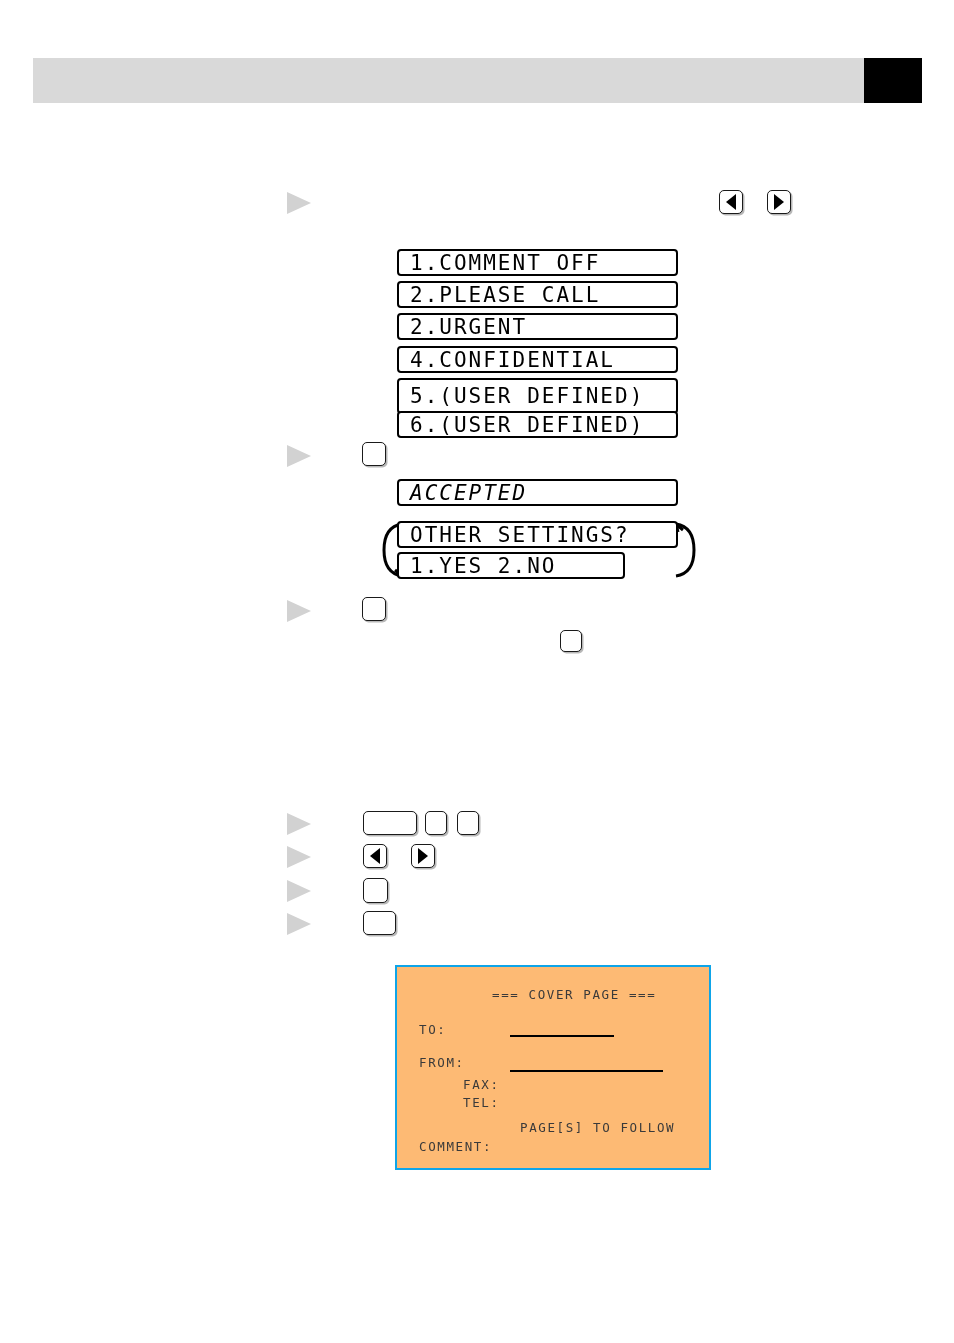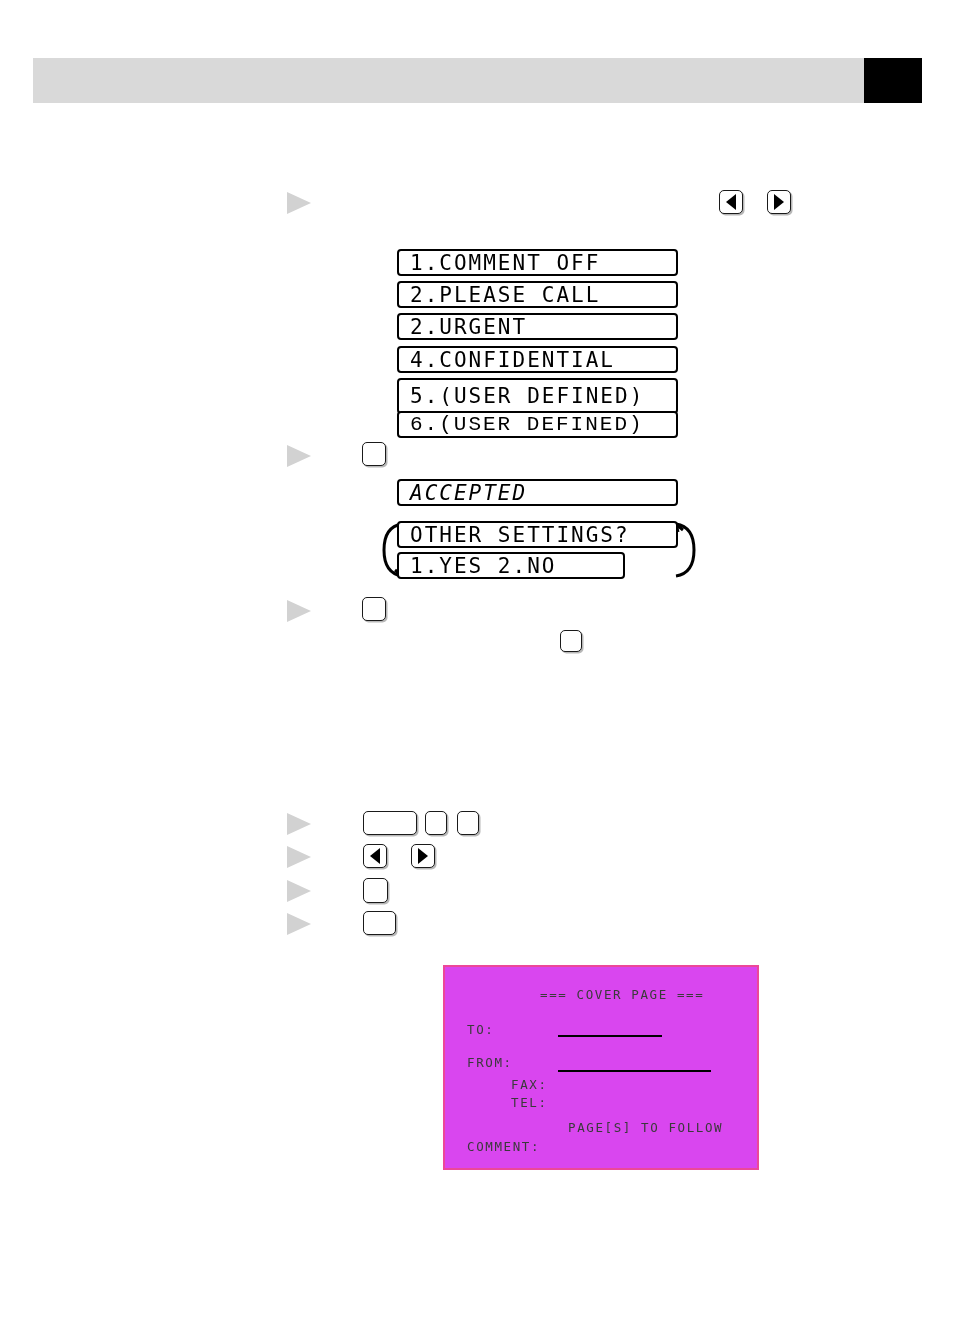--- a/index.html
+++ b/index.html
@@ -100,23 +100,22 @@
     font-family: "DejaVu Serif", serif;
     color: #000000;
     line-height: 1;
   }
   .brace svg { display: block; }
 
   
   .coverpage {
     position: absolute;
     box-sizing: border-box;
-    border: 2px solid #ec4899;
-    background: #d946ef;
-    margin-left: 48px;
+    border: 2px solid #0ea5e9;
+    background: #fdba74;
   }
   .cp-text {
     position: absolute;
     font-family: "DejaVu Sans Mono", "Liberation Mono", monospace;
     font-size: 12.5px;
     letter-spacing: 1.6px;
     color: #3a3a3a;
     white-space: pre;
   }
   .cp-rule {
@@ -140,21 +139,21 @@
   </div>
   <div class="key arrow" style="left:767px; top:190px; width:24px; height:24px;">
     <span class="tri-right"></span>
   </div>
 
   <div class="lcd" style="left:397px; top:249px; width:281px; height:27px;">1.COMMENT OFF</div>
   <div class="lcd" style="left:397px; top:281px; width:281px; height:27px;">2.PLEASE CALL</div>
   <div class="lcd" style="left:397px; top:313px; width:281px; height:27px;">2.URGENT</div>
   <div class="lcd" style="left:397px; top:346px; width:281px; height:27px;">4.CONFIDENTIAL</div>
   <div class="lcd" style="left:397px; top:378px; width:281px; height:36px;">5.(USER DEFINED)</div>
-  <div class="lcd" style="left:397px; top:411px; width:281px; height:27px;font-family:Liberation Mono, monospace;">6.(USER DEFINED)</div>
+  <div class="lcd" style="left:397px; top:411px; width:281px; height:27px;">6.(USER DEFINED)</div>
 
   <div class="step-marker" style="left:287px; top:445px;"></div>
   <div class="key" style="left:362px; top:442px; width:24px; height:24px;"></div>
 
   <div class="lcd" style="left:397px; top:479px; width:281px; height:27px;font-style:italic;">ACCEPTED</div>
 
   <div class="brace" style="left:381px; top:522px;">
     <svg width="22" height="56" viewBox="0 0 22 56">
       <path d="M21 2 C8 4, 3 14, 3 28 C3 42, 8 52, 21 54" fill="none" stroke="#000000" stroke-width="3"></path>
       <path d="M21 54 L14 48 M21 54 L19 46" fill="none" stroke="#000000" stroke-width="3"></path>

